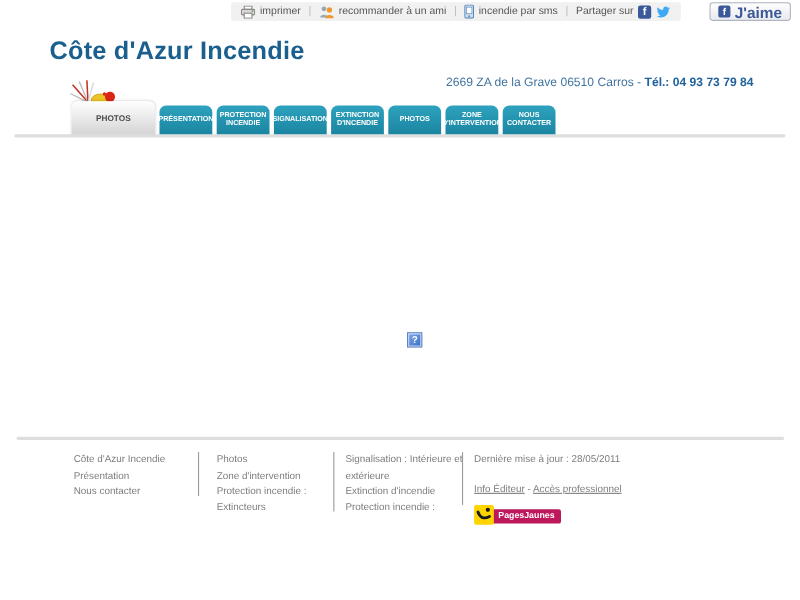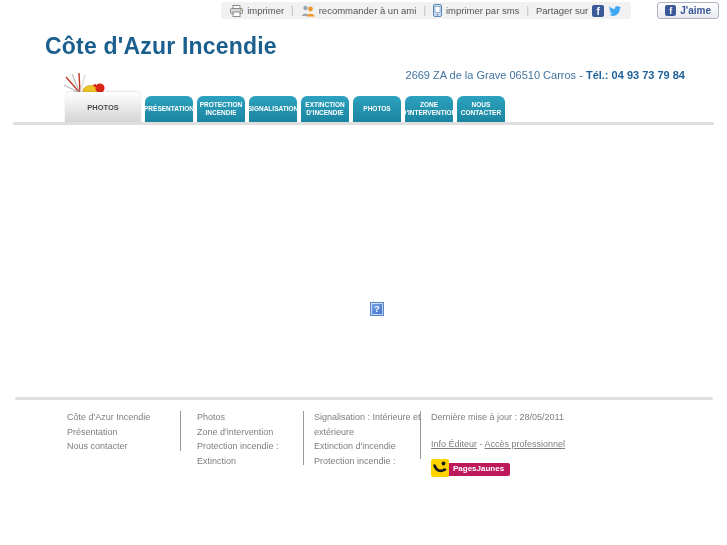--- a/index.html
+++ b/index.html
@@ -9,21 +9,21 @@
 
   
   .toolbar { position:absolute; top:2px; right:8px; display:flex; align-items:center; gap:26px; }
   .toolgroup { display:flex; align-items:center; gap:7px; background:#f1f1f1; border-radius:3px; padding:2px 9px; height:17px; }
   .toolitem { display:flex; align-items:center; gap:4px; font-size:9.5px; color:#555; cursor:pointer; white-space:nowrap; }
   .toolsep { color:#bbb; font-size:10px; }
   .fbicon { width:12px; height:12px; background:#3b5998; border-radius:2px; color:#fff; font-size:10px; font-weight:bold; display:flex; align-items:center; justify-content:center; line-height:1; }
   .fbicon span { position:relative; top:1px; }
   .likebtn { display:flex; align-items:center; gap:4px; border:1px solid #aeb4bf; border-radius:3px; background:linear-gradient(#fefefe,#e9eaee); padding:2px 7px; height:17px; cursor:pointer; }
   .likebtn .fbicon { width:11px; height:11px; font-size:9px; }
-  .likebtn .liketext { font-size:10px; font-weight:bold; color:#3b5998; }
+  .likebtn .liketext { font-size:14px; font-weight:bold; color:#3b5998; }
 
   
   .title { position:absolute; left:45px; top:33px; font-size:23px; font-weight:bold; color:#1b5f8e; letter-spacing:0.2px; }
   .addressline { position:absolute; top:69px; right:42px; font-size:11px; color:#41739f; white-space:nowrap;margin-left:43px; }
   .addressline .phone { font-weight:bold; color:#20629b; }
 
   
   .mascot { position:absolute; left:62px; top:72px; z-index:1; }
 
   
@@ -82,21 +82,21 @@
         </svg>
         <span>recommander à un ami</span>
       </div>
       <span class="toolsep">|</span>
       <div class="toolitem">
         <svg width="9" height="13" viewBox="0 0 9 13">
           <rect x="0.5" y="0.5" width="8" height="12" rx="1.5" fill="#cfe0f2" stroke="#5d87b8"></rect>
           <rect x="2" y="2.5" width="5" height="6" fill="#fff" stroke="#5d87b8" stroke-width="0.6"></rect>
           <circle cx="4.5" cy="10.7" r="0.9" fill="#5d87b8"></circle>
         </svg>
-        <span>imprimer par sms</span>
+        <span>incendie par sms</span>
       </div>
       <span class="toolsep">|</span>
       <div class="toolitem">
         <span>Partager sur</span>
         <span class="fbicon">
             <span>f</span>
           </span>
         <svg width="14" height="12" viewBox="0 0 14 12" style="cursor:pointer">
           <path d="M13 2.3c-.4.2-.9.4-1.3.4.5-.3.8-.8 1-1.3-.5.3-1 .5-1.5.6C10.7 1.4 10 1 9.3 1 7.9 1 6.8 2.1 6.8 3.5c0 .2 0 .4.1.6C4.8 4 2.9 3 1.7 1.5c-.2.4-.3.8-.3 1.3 0 .9.4 1.6 1.1 2.1-.4 0-.8-.1-1.1-.3 0 1.2.9 2.2 2 2.4-.2.1-.4.1-.7.1-.2 0-.3 0-.5-.1.3 1 1.2 1.7 2.3 1.7-.8.7-1.9 1.1-3.1 1.1H1c1.1.7 2.4 1.1 3.8 1.1 4.6 0 7.1-3.8 7.1-7.1v-.3c.5-.4.9-.8 1.2-1.3z" fill="#3fa9f5"></path>
         </svg>
@@ -149,21 +149,21 @@
     <div class="fitem">Côte d'Azur Incendie</div>
     <div class="fitem">Présentation</div>
     <div class="fitem">Nous contacter</div>
   </div>
   <div class="fdivider fd-1"></div>
 
   <div class="fcol fcol-2">
     <div class="fitem">Photos</div>
     <div class="fitem">Zone d'intervention</div>
     <div class="fitem">Protection incendie :</div>
-    <div class="fitem">Extinction</div>
+    <div class="fitem">Extincteurs</div>
   </div>
   <div class="fdivider fd-2"></div>
 
   <div class="fcol fcol-3">
     <div class="fitem">Signalisation : Intérieure et extérieure</div>
     <div class="fitem">Extinction d'incendie</div>
     <div class="fitem">Protection incendie :</div>
   </div>
   <div class="fdivider fd-3"></div>
 

